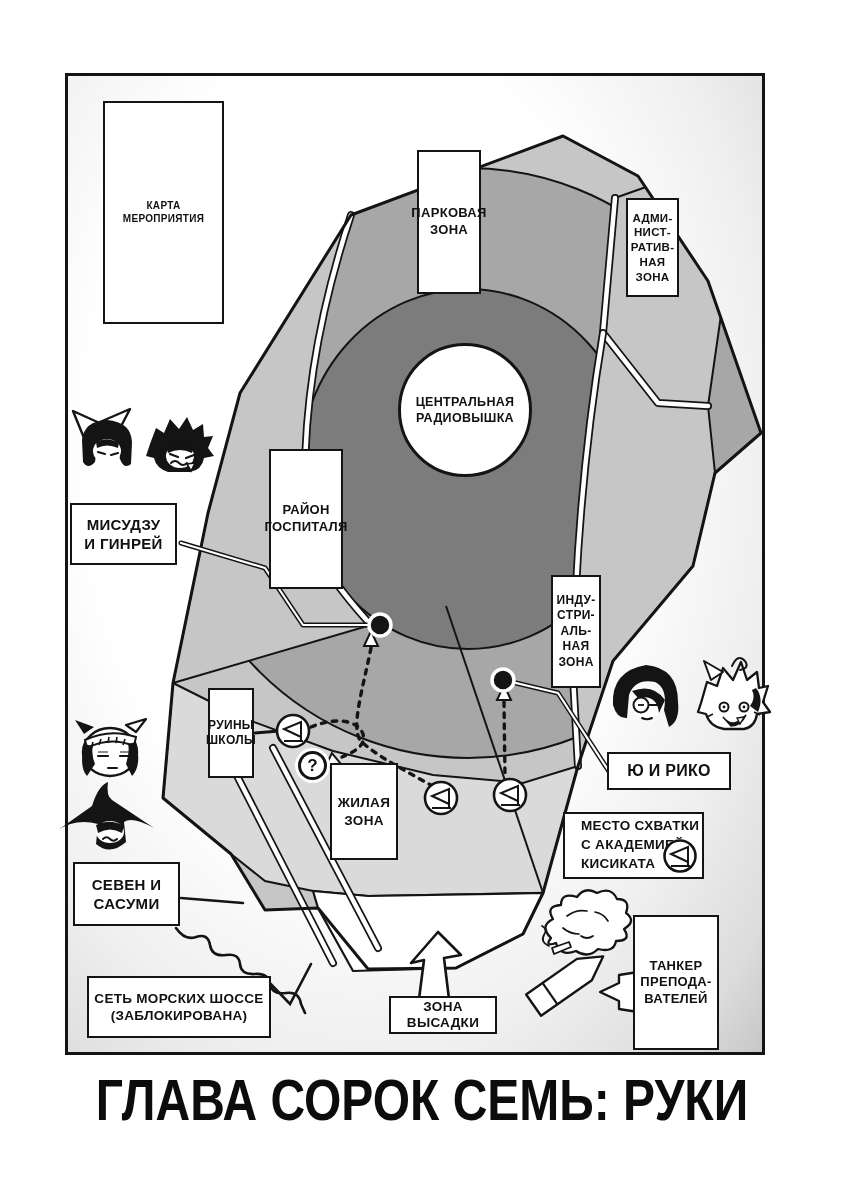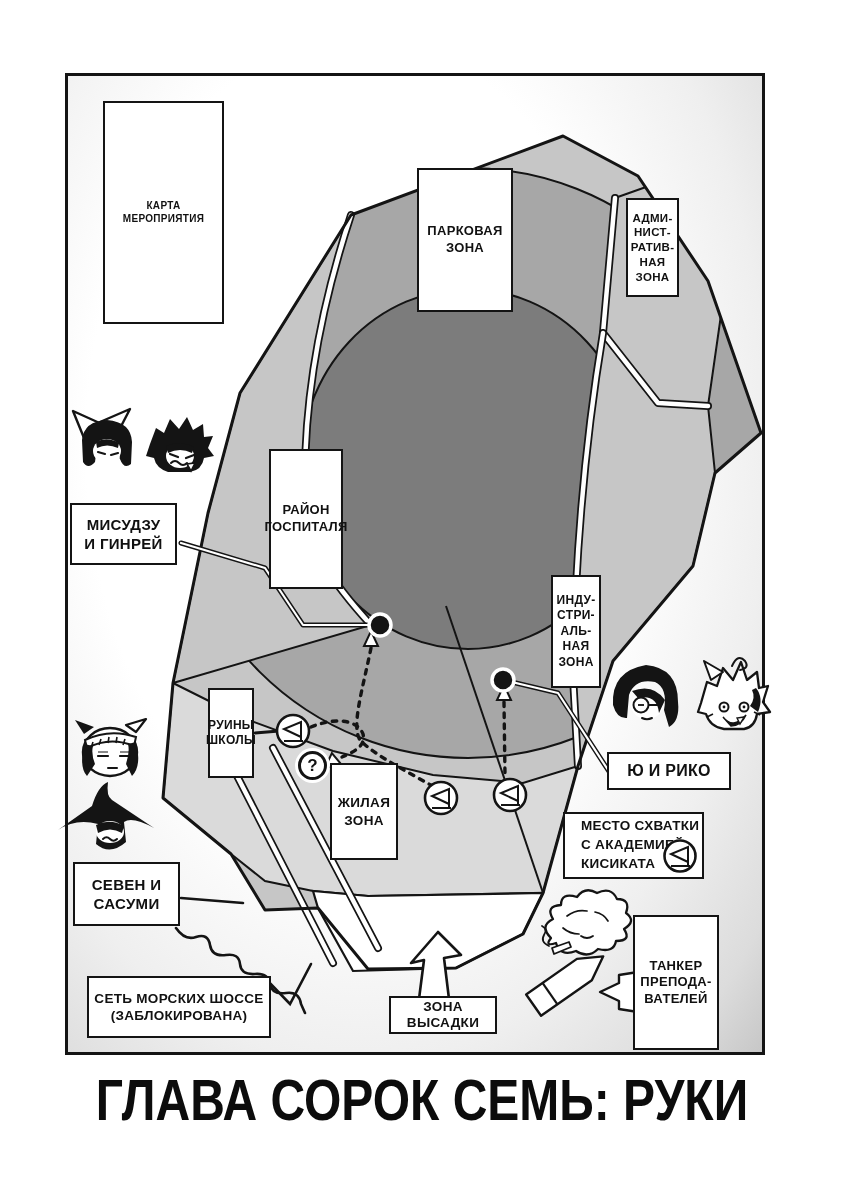--- a/index.html
+++ b/index.html
@@ -169,29 +169,31 @@
     <path d="M16,54 Q4,42 18,35 Q10,22 26,21 Q26,8 42,13 Q50,2 62,9 Q76,2 82,15 Q96,15 91,29 Q102,37 89,45 Q97,57 81,57 Q79,69 63,65 Q53,75 41,67 Q25,73 21,59 Q9,63 16,54 Z" fill="#fff" stroke="#141414" stroke-width="2.3" stroke-linejoin="round"></path>
     <path d="M32,32 q9,-7 20,-5 M60,28 q9,2 13,9 M28,44 q7,6 16,6" stroke="#141414" stroke-width="1.7" fill="none" stroke-linecap="round"></path>
     <path d="M46,52 q6,4 12,0" stroke="#141414" stroke-width="1.8" fill="none" stroke-linecap="round"></path>
     <path d="M34,58 L17,64 L19,70 L36,63 Z" fill="#fff" stroke="#141414" stroke-width="1.8" stroke-linejoin="round"></path>
     <path d="M14,62 q-9,-4 -5,-11 q4,-6 -2,-9" stroke="#141414" stroke-width="1.8" fill="none" stroke-linecap="round"></path>
   </svg>
 
   <div class="mlabel" style="left:103px;top:101px;width:121px;height:223px;font-size:10px">КАРТА
 МЕРОПРИЯТИЯ</div>
 
-  <div class="mlabel" style="left:417px;top:168px;width:96px;height:144px;font-size:13px">ПАРКОВАЯ
+  <div class="mlabel" style="left:417px;top:150px;width:64px;height:144px;font-size:13px">ПАРКОВАЯ
 ЗОНА</div>
 
   <div class="mlabel" style="left:626px;top:198px;width:53px;height:99px;font-size:11.5px">АДМИ-
 НИСТ-
 РАТИВ-
 НАЯ
 ЗОНА</div>
 
+  <div class="mlabel circle-label" style="left:398px;top:343px;width:134px;height:134px;font-size:12.5px">ЦЕНТРАЛЬНАЯ
+РАДИОВЫШКА</div>
 
   <div class="mlabel" style="left:269px;top:449px;width:74px;height:140px;font-size:13px">РАЙОН
 ГОСПИТАЛЯ</div>
 
   <div class="mlabel" style="left:551px;top:575px;width:50px;height:113px;font-size:12px">ИНДУ-
 СТРИ-
 АЛЬ-
 НАЯ
 ЗОНА</div>
 

